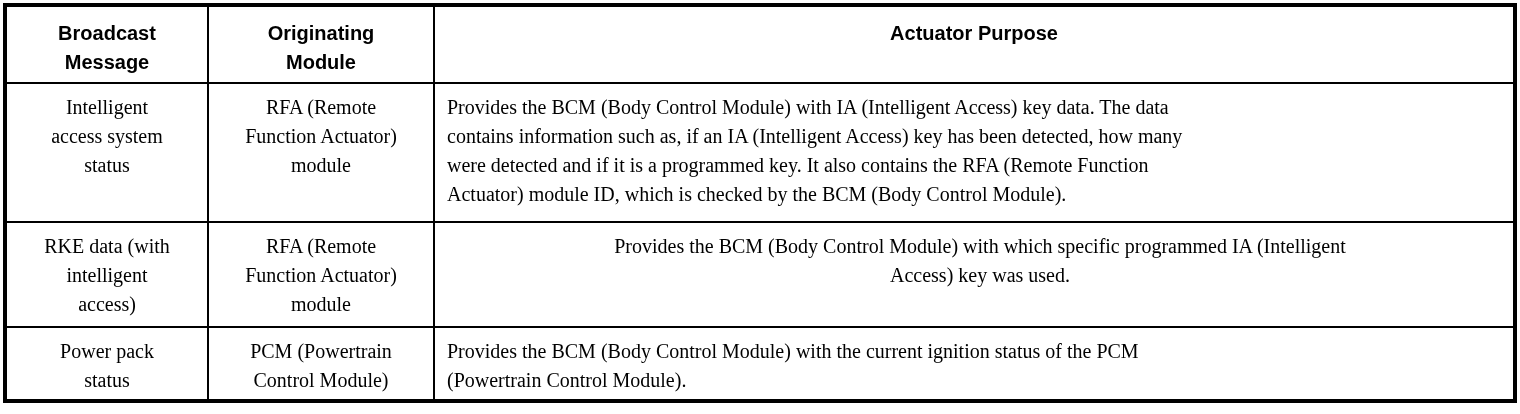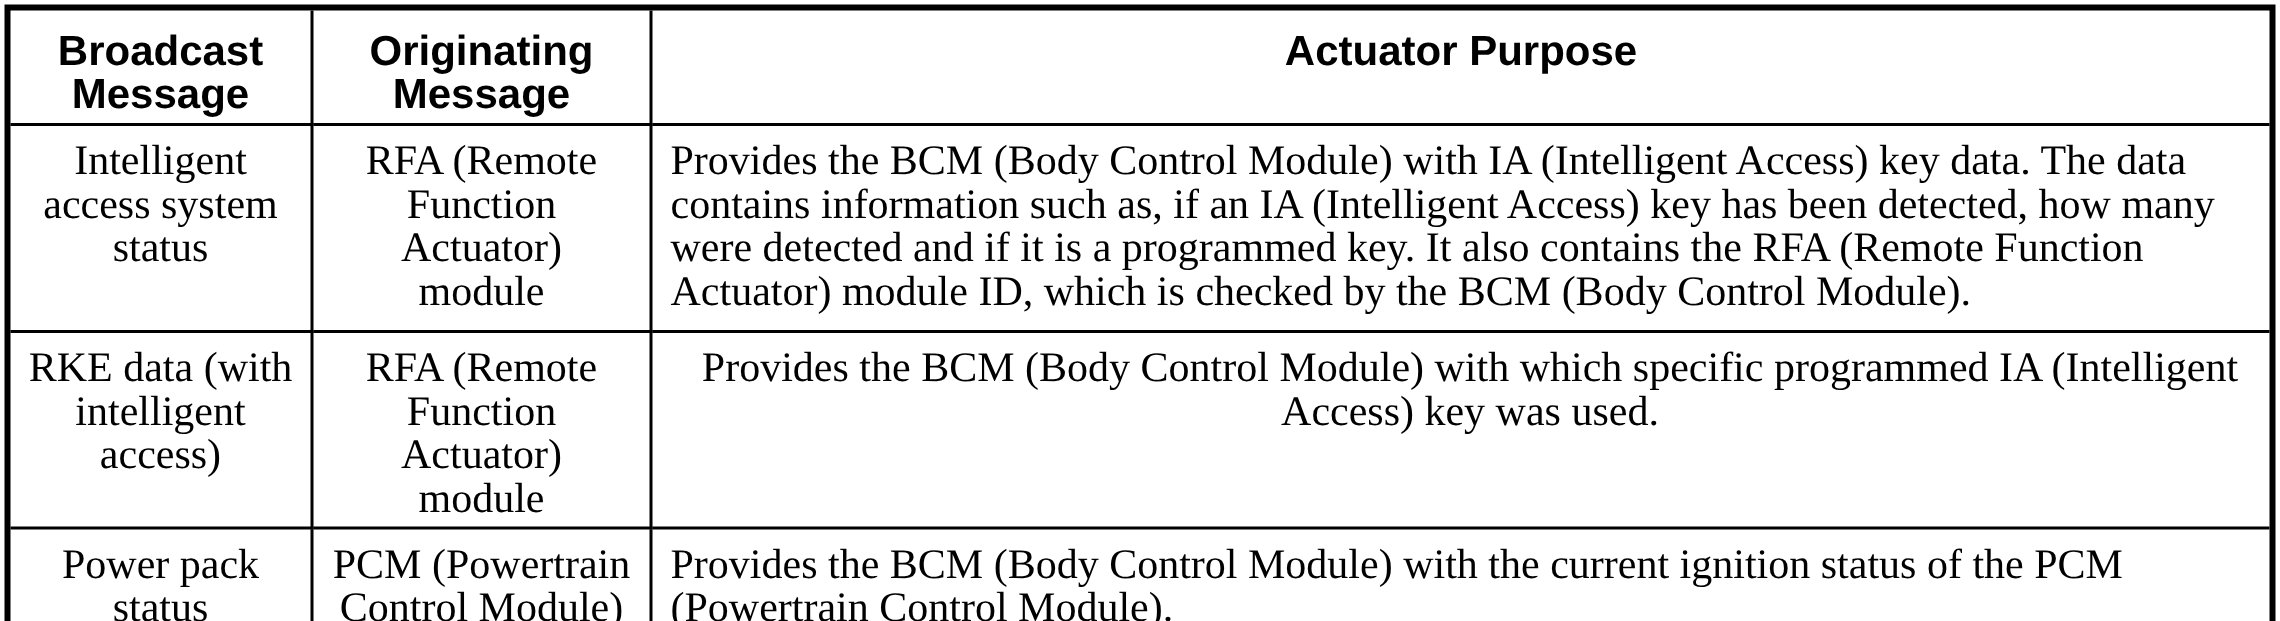--- a/index.html
+++ b/index.html
@@ -24,39 +24,39 @@
     width: 1506px;
     height: 400px;
     background: #ffffff;
   }
   .doc-table col.c1 { width: 202px; }
   .doc-table col.c2 { width: 226px; }
   .doc-table col.c3 { width: 1078px; }
   .doc-table th, .doc-table td {
     vertical-align: top;
     white-space: pre-line;
-    font-size: 28px;
+    font-size: 20px;
     line-height: 29px;
     overflow: hidden;
   }
   
   .doc-table th:not(:last-child),
   .doc-table td:not(:last-child) { border-right: 2px solid #000000; }
   .doc-table tr:not(:last-child) th,
   .doc-table tr:not(:last-child) td { border-bottom: 2px solid #000000; }
   
   .doc-table th {
     font-weight: bold;
     text-align: center;
     padding: 12px 6px 4px 6px;
     height: 77px;
   }
   
   .doc-table tr.r1 td { height: 138px; }
-  .doc-table tr.r2 td { height: 121px; text-align: center; }
+  .doc-table tr.r2 td { height: 105px; text-align: center; }
   .doc-table tr.r3 td { height: 60px; }
   .doc-table td { padding: 9px 6px 4px 6px; font-family: Liberation Serif, serif; }
   .doc-table td.center { text-align: center; }
   .doc-table td.purpose {
     text-align: left;
     padding-left: 12px;
     padding-right: 0;
   }
 </style>
 </head>
@@ -67,21 +67,21 @@
     <colgroup>
       <col class="c1">
       <col class="c2">
       <col class="c3">
     </colgroup>
     <tbody>
         <tr>
       <th>Broadcast
 Message</th>
       <th>Originating
-Message</th>
+Module</th>
       <th>Actuator Purpose</th>
     </tr>
     <tr class="r1">
       <td class="center">Intelligent
 access system
 status</td>
       <td class="center">RFA (Remote
 Function Actuator)
 module</td>
       <td class="purpose">Provides the BCM (Body Control Module) with IA (Intelligent Access) key data. The data

